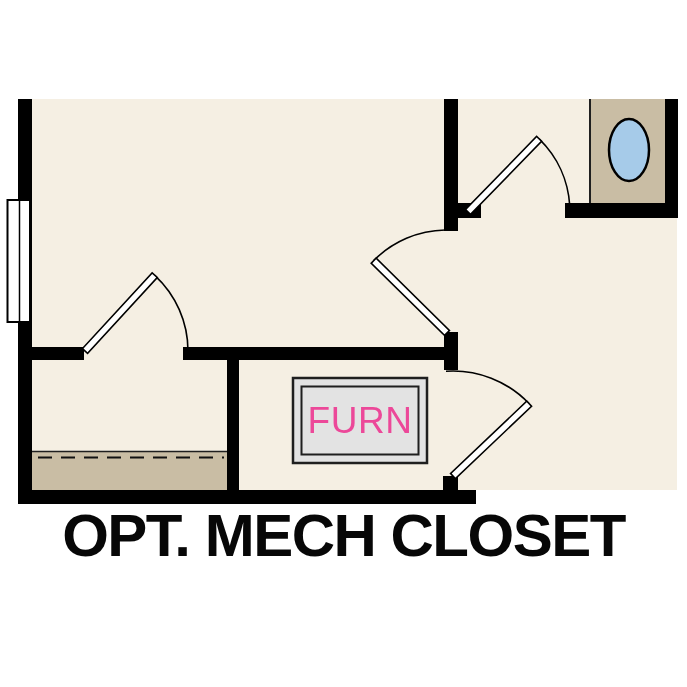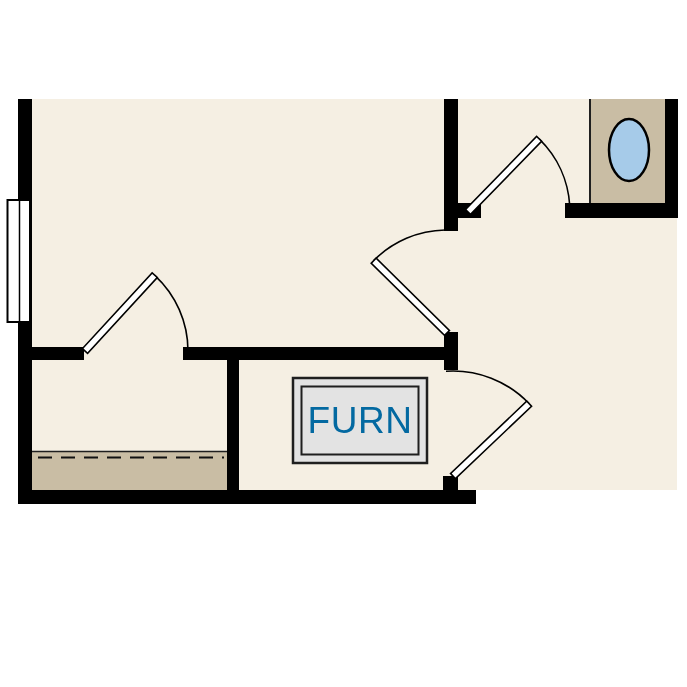--- a/index.html
+++ b/index.html
@@ -24,21 +24,21 @@
     position: absolute;
     left: 293px;
     top: 378px;
     width: 134px;
     height: 85px;
     display: flex;
     align-items: center;
     justify-content: center;
     font-size: 37px;
     letter-spacing: 0.5px;
-    color: #0369a1;
+    color: #ec4899;
     font-weight: 400;
     user-select: none;
   }
   .plan-caption {
     position: absolute;
     left: 0;
     top: 506px;
     width: 687px;
     height: 60px;
     line-height: 60px;
@@ -120,14 +120,15 @@
     </g>
 
     <g>
       <rect x="293" y="378" width="134" height="85" stroke="#1f1f1f" stroke-width="2.5" fill="#e3e3e3"></rect>
       <rect x="301.5" y="386.5" width="117" height="68" fill="none" stroke="#1f1f1f" stroke-width="2"></rect>
     </g>
   </svg>
 
   <div class="furn-label">FURN</div>
 
+  <div class="plan-caption">OPT. MECH CLOSET</div>
 
 </div>
 
 </body></html>

